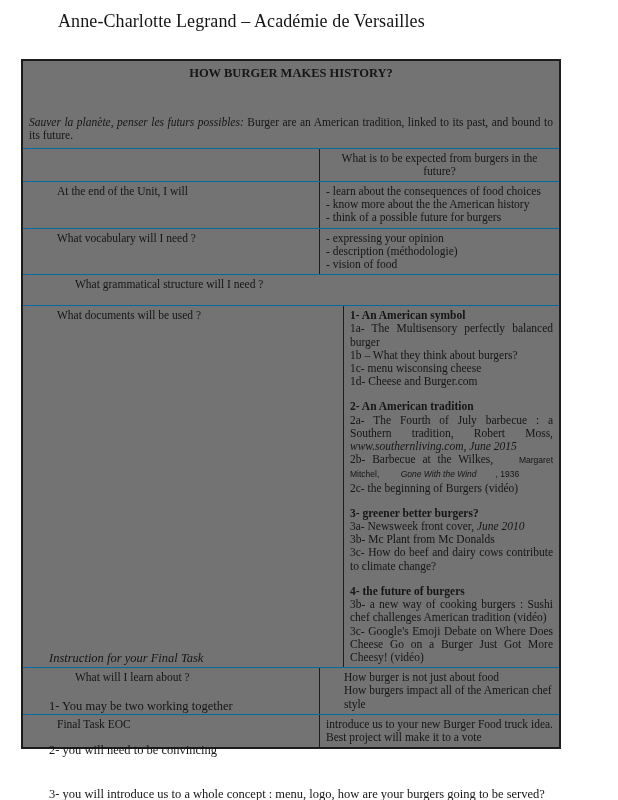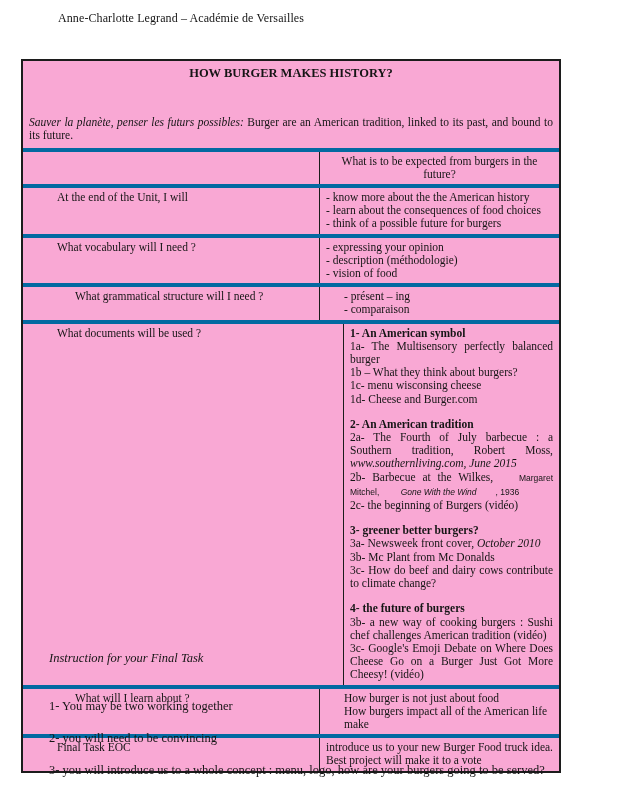--- a/index.html
+++ b/index.html
@@ -1,45 +1,45 @@
 <!DOCTYPE html>
 <html><head>
 <meta charset="utf-8">
 <style>
   * { margin:0; padding:0; box-sizing:border-box; }
   html,body { background:#e9e9e9; }
   body { font-family:"Liberation Serif", serif; color:#151515; }
   .page { position:relative; width:618px; height:800px; background:#ffffff; overflow:hidden; }
 
-  .byline { position:absolute; left:58px; top:11px; font-size:12px; letter-spacing:.1px; }
+  .byline { position:absolute; left:58px; top:11px; font-size:18px; letter-spacing:.1px; }
 
   .doc-table { position:absolute; left:21px; top:59px; width:540px;
-               border:2px solid #1c1c1c; font-size:11.5px; line-height:13.2px; background:#f9a8d4; }
-  .t-row { display:flex; border-top:4px solid #0369a1; }
+               border:2px solid #1c1c1c; font-size:11.5px; line-height:13.2px; background:#737373; }
+  .t-row { display:flex; border-top:1px solid #0369a1; }
   .t-row.no-top { border-top:none; }
   .cell-full { width:100%; padding:4px 6px 5px 6px; }
   .cell-l { width:268px; padding:3px 6px; flex-shrink:0;margin-left:28px; }
   .cell-r { flex:1; border-left:1px solid #1c1c1c; padding:3px 6px; }
   .tbl-title { text-align:center; font-weight:bold; font-size:12.5px; margin-bottom:10px; margin-top:2px; }
   .tbl-subtitle { text-align:justify;margin-top:36px; }
   .it { font-style:italic; }
   .expect { text-align:center; min-height:16px; }
   .mh43 { min-height:43px; }
   .mh30 { min-height:30px;padding-left:24px; }
   .mh29 { min-height:29px; }
   .mh21 { min-height:21px; }
   .docs { text-align:justify;margin-left:24px; }
   .sec-h { font-weight:bold; }
   .gap { height:12px; }
   .small-cite { font-family:"Liberation Sans", sans-serif; font-size:8.5px;padding-left:19px; }
   .just { text-align:justify; }
 
   .footer { position:absolute; left:49px; top:651px; width:530px; font-size:12.5px; }
   .instr { font-style:italic; margin-bottom:33px; }
-  .f-item + .f-item { margin-top:17px; }
+  .f-item + .f-item { margin-top:29px; }
 </style>
 </head>
 <body>
 
 <div class="page">
 
   <div class="byline">Anne-Charlotte Legrand – Académie de Versailles</div>
 
   <div class="doc-table">
 
@@ -53,41 +53,37 @@
     </div>
 
     <div class="t-row">
       <div class="cell-l mh21"></div>
       <div class="cell-r expect mh21">What is to be expected from burgers in the future?</div>
     </div>
 
     <div class="t-row">
       <div class="cell-l mh43">At the end of the Unit, I will</div>
       <div class="cell-r mh43">
+        <div>- learn about the consequences of food choices</div>
         <div>- know more about the the American history</div>
-        <div>- learn about the consequences of food choices</div>
         <div>- think of a possible future for burgers</div>
       </div>
     </div>
 
     <div class="t-row">
       <div class="cell-l mh43">What vocabulary will I need ?</div>
       <div class="cell-r mh43">
         <div>- expressing your opinion</div>
         <div>- description (méthodologie)</div>
         <div>- vision of food</div>
       </div>
     </div>
 
     <div class="t-row">
       <div class="cell-l mh30">What grammatical structure will I need ?</div>
-      <div class="cell-r mh30">
-        <div>- présent – ing</div>
-        <div>- comparaison</div>
-      </div>
     </div>
 
     <div class="t-row">
       <div class="cell-l">What documents will be used ?</div>
       <div class="cell-r docs">
         <div class="sec-h">1- An American symbol</div>
         <div>1a- The Multisensory perfectly balanced burger</div>
         <div>1b – What they think about burgers?</div>
         <div>1c- menu wisconsing cheese</div>
         <div>1d- Cheese and Burger.com</div>
@@ -98,37 +94,37 @@
           <span>2a- The Fourth of July barbecue : a Southern tradition, Robert Moss, </span><span class="it">www.southernliving.com, June 2015</span>
         </div>
         <div>
           <span>2b- Barbecue at the Wilkes, </span><span class="small-cite">Margaret Mitchel, </span><span class="small-cite it">Gone With the Wind</span><span class="small-cite">, 1936</span>
         </div>
         <div>2c- the beginning of Burgers (vidéo)</div>
         <div class="gap"></div>
 
         <div class="sec-h">3- greener better burgers?</div>
         <div>
-          <span>3a- Newsweek front cover, </span><span class="it">October 2010</span>
+          <span>3a- Newsweek front cover, </span><span class="it">June 2010</span>
         </div>
         <div>3b- Mc Plant from Mc Donalds</div>
         <div>3c- How do beef and dairy cows contribute to climate change?</div>
         <div class="gap"></div>
 
         <div class="sec-h">4- the future of burgers</div>
         <div>3b- a new way of cooking burgers : Sushi chef challenges American tradition (vidéo)</div>
         <div>3c- Google's Emoji Debate on Where Does Cheese Go on a Burger Just Got More Cheesy! (vidéo)</div>
       </div>
     </div>
 
     <div class="t-row">
       <div class="cell-l mh30">What will I learn about ?</div>
       <div class="cell-r mh30">
         <div>How burger is not just about food</div>
-        <div>How burgers impact all of the American life make</div>
+        <div>How burgers impact all of the American chef style</div>
       </div>
     </div>
 
     <div class="t-row">
       <div class="cell-l mh29">Final Task EOC</div>
       <div class="cell-r mh29 just">introduce us to your new Burger Food truck idea. Best project will make it to a vote</div>
     </div>
 
   </div>
 

